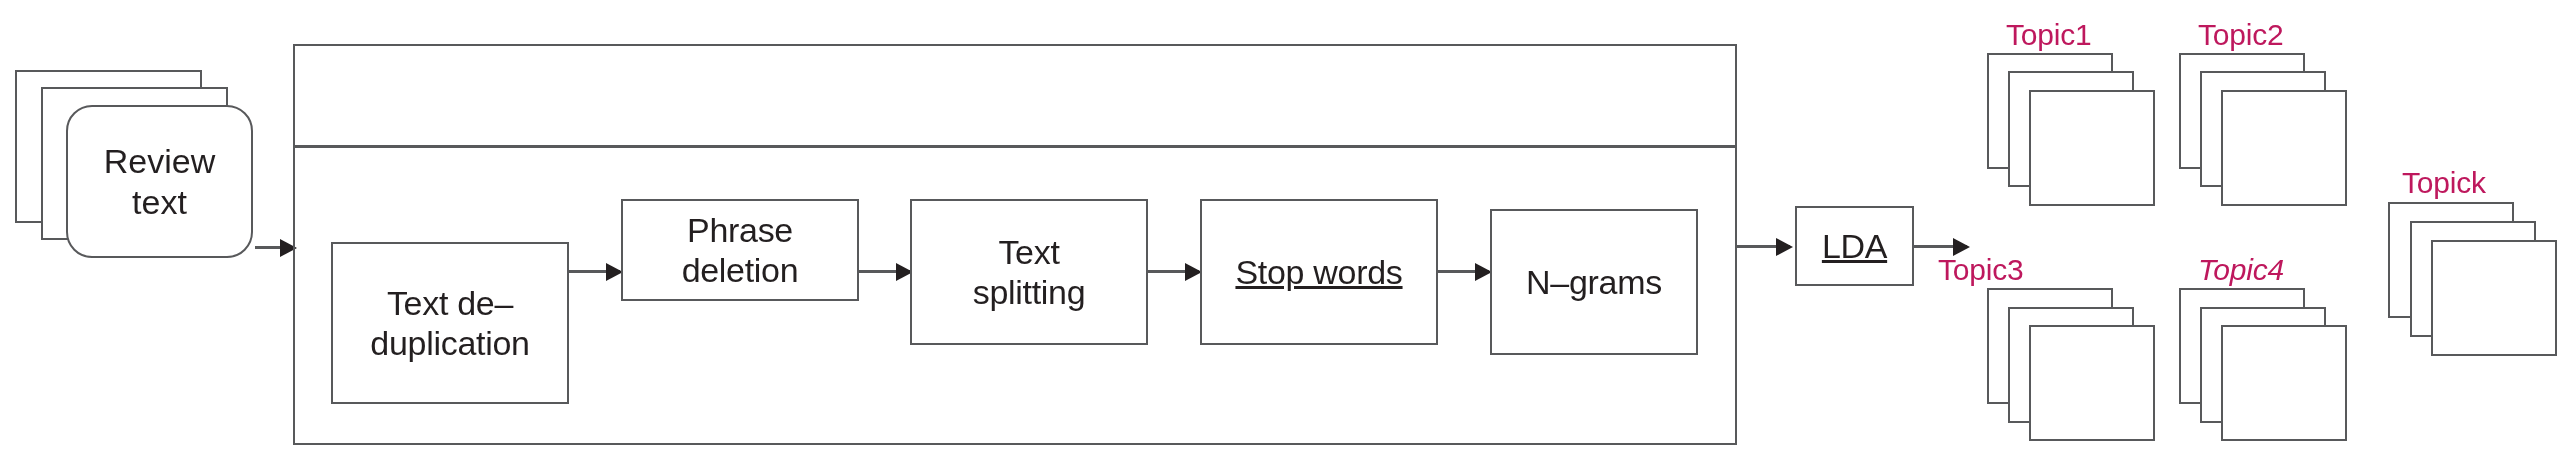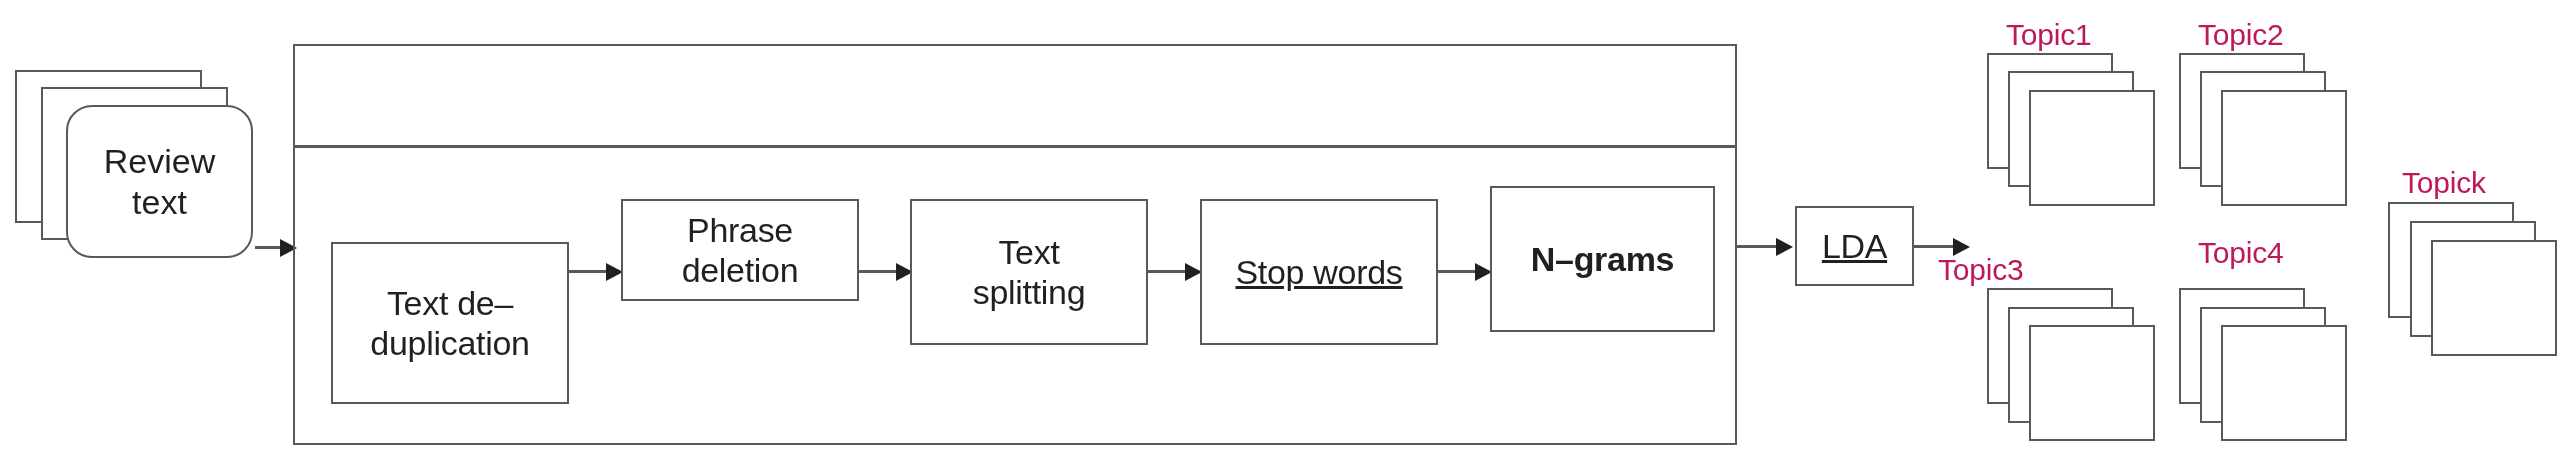--- a/index.html
+++ b/index.html
@@ -137,21 +137,21 @@
   <div class="arrow" style="left:1148px; top:270px; width:51px;"></div>
 
   <div class="box stage-box" style="left:1200px; top:199px; width:238px; height:146px;text-decoration:underline;">
     <div>
       <div>Stop words</div>
     </div>
   </div>
 
   <div class="arrow" style="left:1438px; top:270px; width:51px;"></div>
 
-  <div class="box stage-box" style="left:1490px; top:186px; width:225px; height:146px;font-weight:bold;">
+  <div class="box stage-box" style="left:1490px; top:209px; width:208px; height:146px;">
     <div>
       <div>N–grams</div>
     </div>
   </div>
 
   <div class="arrow" style="left:1737px; top:245px; width:53px;"></div>
 
   <div class="box stage-box" style="left:1795px; top:206px; width:119px; height:80px;text-decoration:underline;">
     <div>LDA</div>
   </div>
@@ -173,21 +173,21 @@
   </div>
 
   <div>
     <div class="topic-label" style="left:1938px; top:253px;">Topic3</div>
     <div class="doc-card" style="left:1987px; top:288px; width:126px; height:116px;"></div>
     <div class="doc-card" style="left:2008px; top:307px; width:126px; height:116px;"></div>
     <div class="doc-card" style="left:2029px; top:325px; width:126px; height:116px;"></div>
   </div>
 
   <div>
-    <div class="topic-label" style="left:2198px; top:236px;">Topic4</div>
+    <div class="topic-label" style="left:2198px; top:253px;font-style:italic;">Topic4</div>
     <div class="doc-card" style="left:2179px; top:288px; width:126px; height:116px;"></div>
     <div class="doc-card" style="left:2200px; top:307px; width:126px; height:116px;"></div>
     <div class="doc-card" style="left:2221px; top:325px; width:126px; height:116px;"></div>
   </div>
 
   <div>
     <div class="topic-label" style="left:2402px; top:166px;">Topick</div>
     <div class="doc-card" style="left:2388px; top:202px; width:126px; height:116px;"></div>
     <div class="doc-card" style="left:2410px; top:221px; width:126px; height:116px;"></div>
     <div class="doc-card" style="left:2431px; top:240px; width:126px; height:116px;"></div>

